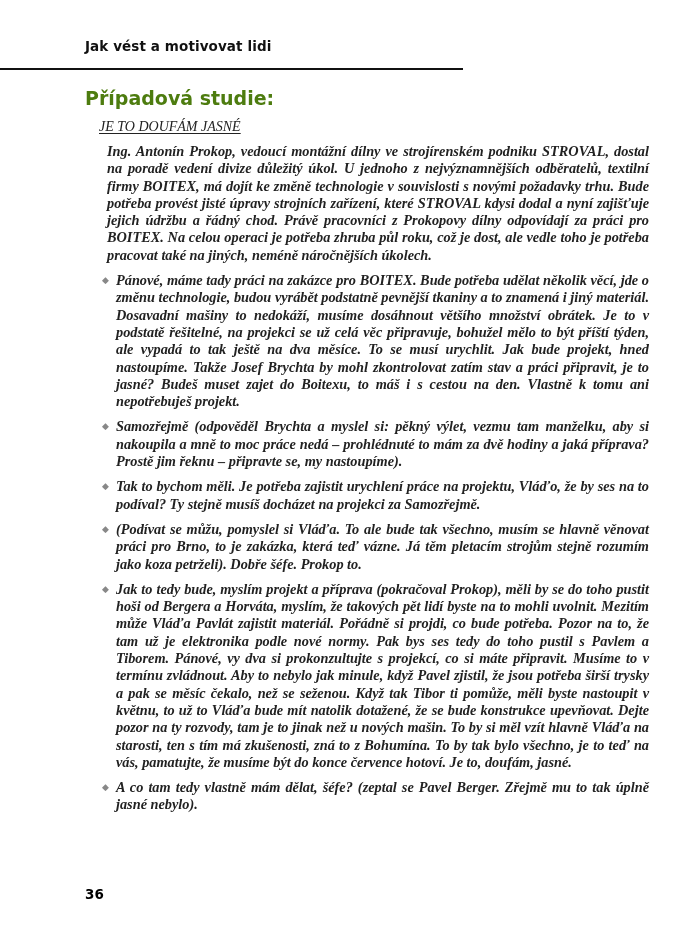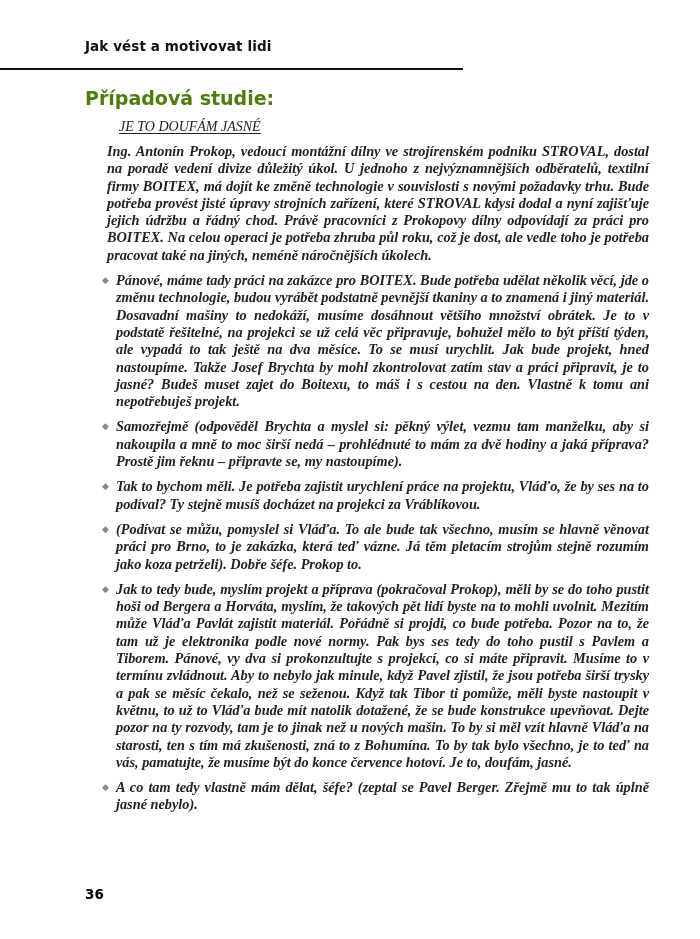--- a/index.html
+++ b/index.html
@@ -10,21 +10,21 @@
       letter-spacing: 0.1px;
     }
     .head-rule {
       position: absolute; left: 0; top: 68px; width: 463px; height: 2px; background: #111;
     }
     .section-title {
       position: absolute; left: 85px; top: 87px;
       font-family: "DejaVu Sans", sans-serif; font-size: 19px; font-weight: bold; color: #4d7c0f;
     }
     .case-title {
-      position: absolute; left: 119px; top: 119px;
+      position: absolute; left: 99px; top: 119px;
       font-family: "Liberation Serif", serif; font-style: italic; font-size: 14px; color: #222;
       text-decoration: underline; text-underline-offset: 2px;
     }
     .body-text {
       position: absolute; left: 107px; top: 143px; width: 542px;
       font-family: "Liberation Serif", serif; font-style: italic; font-size: 14.3px; line-height: 17.3px;
       color: #222;
       font-weight: bold;
     }
     .body-text p { margin: 0 0 8px 0; text-align: justify; }
@@ -47,21 +47,21 @@
 <div class="running-head">Jak vést a motivovat lidi</div>
 <div class="head-rule"></div>
 
 <div class="section-title">Případová studie:</div>
 <div class="case-title">JE TO DOUFÁM JASNÉ</div>
 
 <div class="body-text">
   <p>Ing. Antonín Prokop, vedoucí montážní dílny ve strojírenském podniku STROVAL, dostal na poradě vedení divize důležitý úkol. U jednoho z nejvýznamnějších odběratelů, textilní firmy BOITEX, má dojít ke změně technologie v souvislosti s novými požadavky trhu. Bude potřeba provést jisté úpravy strojních zařízení, které STROVAL kdysi dodal a nyní zajišťuje jejich údržbu a řádný chod. Právě pracovníci z Prokopovy dílny odpovídají za práci pro BOITEX. Na celou operaci je potřeba zhruba půl roku, což je dost, ale vedle toho je potřeba pracovat také na jiných, neméně náročnějších úkolech.</p>
   <ul class="bullets">
     <li><span class="bullet-icon">◆</span><span>Pánové, máme tady práci na zakázce pro BOITEX. Bude potřeba udělat několik věcí, jde o změnu technologie, budou vyrábět podstatně pevnější tkaniny a to znamená i jiný materiál. Dosavadní mašiny to nedokáží, musíme dosáhnout většího množství obrátek. Je to v podstatě řešitelné, na projekci se už celá věc připravuje, bohužel mělo to být příští týden, ale vypadá to tak ještě na dva měsíce. To se musí urychlit. Jak bude projekt, hned nastoupíme. Takže Josef Brychta by mohl zkontrolovat zatím stav a práci připravit, je to jasné? Budeš muset zajet do Boitexu, to máš i s cestou na den. Vlastně k tomu ani nepotřebuješ projekt.</span></li>
-    <li><span class="bullet-icon">◆</span><span>Samozřejmě (odpověděl Brychta a myslel si: pěkný výlet, vezmu tam manželku, aby si nakoupila a mně to moc širší nedá – prohlédnuté to mám za dvě hodiny a jaká příprava? Prostě jim řeknu – připravte se, my nastoupíme).</span></li>
-    <li><span class="bullet-icon">◆</span><span>Tak to bychom měli. Je potřeba zajistit urychlení práce na projektu, Vláďo, že by ses na to podíval? Ty stejně musíš docházet na projekci za Vráblíkovou.</span></li>
+    <li><span class="bullet-icon">◆</span><span>Samozřejmě (odpověděl Brychta a myslel si: pěkný výlet, vezmu tam manželku, aby si nakoupila a mně to moc práce nedá – prohlédnuté to mám za dvě hodiny a jaká příprava? Prostě jim řeknu – připravte se, my nastoupíme).</span></li>
+    <li><span class="bullet-icon">◆</span><span>Tak to bychom měli. Je potřeba zajistit urychlení práce na projektu, Vláďo, že by ses na to podíval? Ty stejně musíš docházet na projekci za Samozřejmě.</span></li>
     <li><span class="bullet-icon">◆</span><span>(Podívat se můžu, pomyslel si Vláďa. To ale bude tak všechno, musím se hlavně věnovat práci pro Brno, to je zakázka, která teď vázne. Já těm pletacím strojům stejně rozumím jako koza petrželi). Dobře šéfe. Prokop to.</span></li>
     <li><span class="bullet-icon">◆</span><span>Jak to tedy bude, myslím projekt a příprava (pokračoval Prokop), měli by se do toho pustit hoši od Bergera a Horváta, myslím, že takových pět lidí byste na to mohli uvolnit. Mezitím může Vláďa Pavlát zajistit materiál. Pořádně si projdi, co bude potřeba. Pozor na to, že tam už je elektronika podle nové normy. Pak bys ses tedy do toho pustil s Pavlem a Tiborem. Pánové, vy dva si prokonzultujte s projekcí, co si máte připravit. Musíme to v termínu zvládnout. Aby to nebylo jak minule, když Pavel zjistil, že jsou potřeba širší trysky a pak se měsíc čekalo, než se seženou. Když tak Tibor ti pomůže, měli byste nastoupit v květnu, to už to Vláďa bude mít natolik dotažené, že se bude konstrukce upevňovat. Dejte pozor na ty rozvody, tam je to jinak než u nových mašin. To by si měl vzít hlavně Vláďa na starosti, ten s tím má zkušenosti, zná to z Bohumína. To by tak bylo všechno, je to teď na vás, pamatujte, že musíme být do konce července hotoví. Je to, doufám, jasné.</span></li>
     <li><span class="bullet-icon">◆</span><span>A co tam tedy vlastně mám dělat, šéfe? (zeptal se Pavel Berger. Zřejmě mu to tak úplně jasné nebylo).</span></li>
   </ul>
 </div>
 
 <div class="page-number">36</div>
 
 </body></html>

